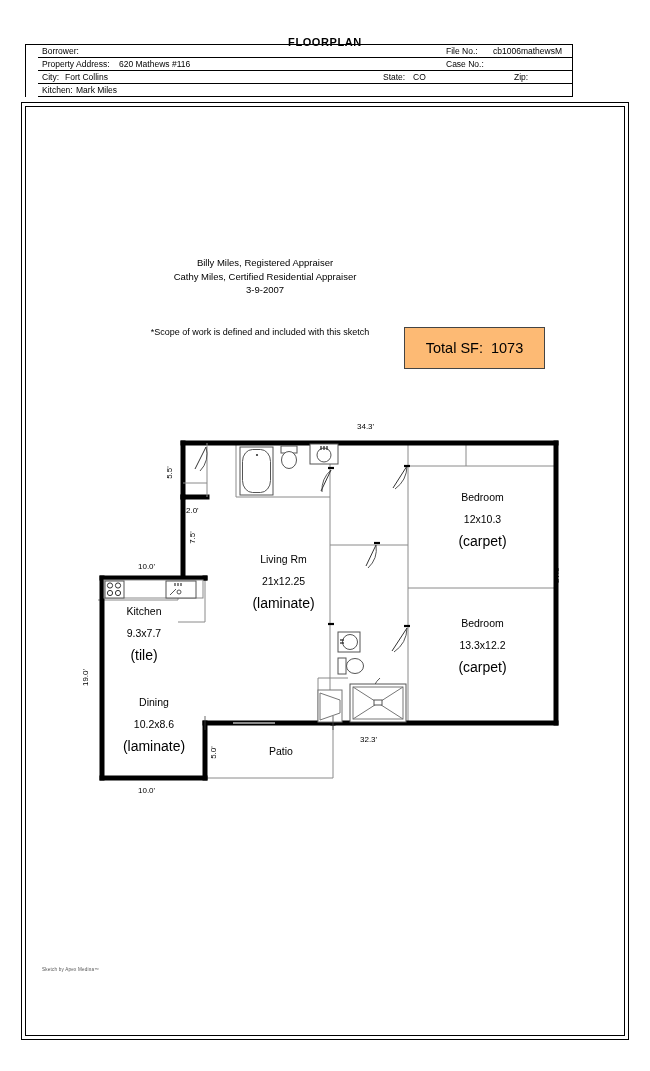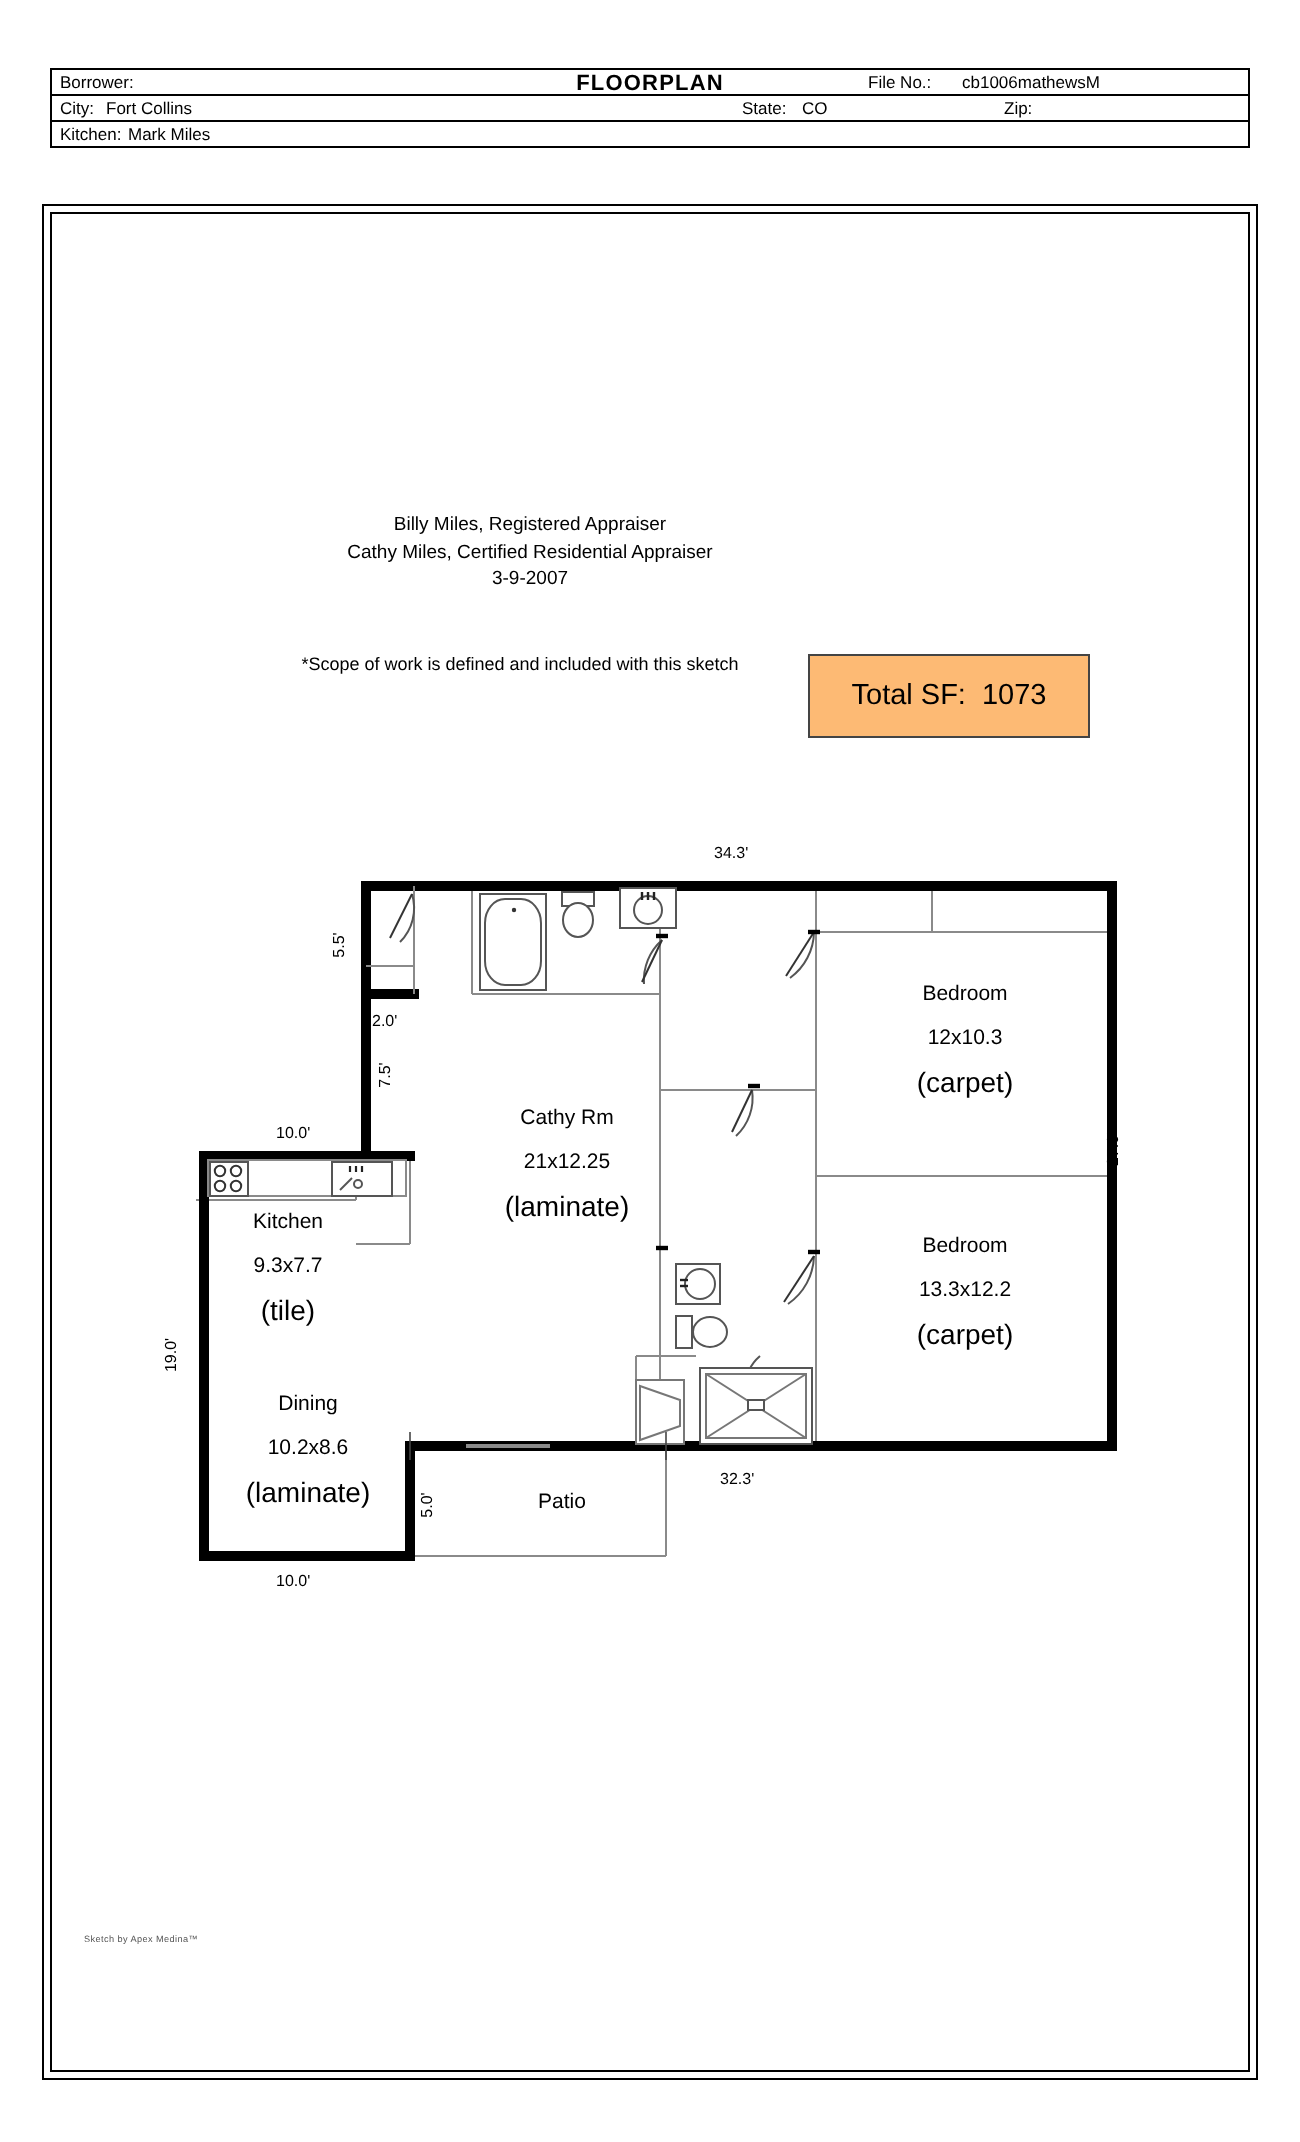--- a/index.html
+++ b/index.html
@@ -25,26 +25,27 @@
     text-align: center;
     font-size: 11px;
     font-weight: bold;
     letter-spacing: 0.6px;
   }
 
   
   #header-table {
     position: absolute;
     left: 25px;
-    top: 34px;
-    width: 600px;
+    top: 44px;
+    width: 548px;
     border: 1px solid #000;
     border-bottom: none;
     box-sizing: border-box;
     font-size: 8.5px;
+    padding-left: 12px;
   }
   .hdr-row {
     position: relative;
     height: 13px;
     border-bottom: 1px solid #000;
     box-sizing: border-box;
   }
   .hdr-row:last-child { border-bottom: 1px solid #000; }
   .hdr-cell {
     position: absolute;
@@ -161,20 +162,26 @@
 
 <div id="header-table">
 
   <div class="hdr-row">
     <span class="hdr-cell lbl" style="left:4px;">Borrower:</span>
     <span class="hdr-cell val" style="left:60px;"></span>
     <span class="hdr-cell lbl" style="left:408px;">File No.:</span>
     <span class="hdr-cell val" style="left:455px;">cb1006mathewsM</span>
   </div>
 
+  <div class="hdr-row">
+    <span class="hdr-cell lbl" style="left:4px;">Property Address:</span>
+    <span class="hdr-cell val" style="left:81px;">620 Mathews #116</span>
+    <span class="hdr-cell lbl" style="left:408px;">Case No.:</span>
+    <span class="hdr-cell val" style="left:455px;"></span>
+  </div>
 
   <div class="hdr-row">
     <span class="hdr-cell lbl" style="left:4px;">City:</span>
     <span class="hdr-cell val" style="left:27px;">Fort Collins</span>
     <span class="hdr-cell lbl" style="left:345px;">State:</span>
     <span class="hdr-cell val" style="left:375px;text-align:right;">CO</span>
     <span class="hdr-cell lbl" style="left:476px;">Zip:</span>
     <span class="hdr-cell val" style="left:500px;"></span>
   </div>
 
@@ -374,21 +381,21 @@
     <line x1="233" y1="723" x2="275" y2="723"></line>
   </g>
 
   <g stroke="#444" stroke-width="0.8">
     <line x1="205" y1="716" x2="205" y2="730"></line>
     <line x1="333" y1="716" x2="333" y2="730"></line>
   </g>
 </svg>
 
 <div class="room-label" style="left:236px; top:548px; width:95px;">
-  <div class="rl-name">Cathy Rm</div>
+  <div class="rl-name">Living Rm</div>
   <div class="rl-dim">21x12.25</div>
   <div class="rl-mat">(laminate)</div>
 </div>
 
 <div class="room-label" style="left:435px; top:486px; width:95px;">
   <div class="rl-name">Bedroom</div>
   <div class="rl-dim">12x10.3</div>
   <div class="rl-mat">(carpet)</div>
 </div>
 

